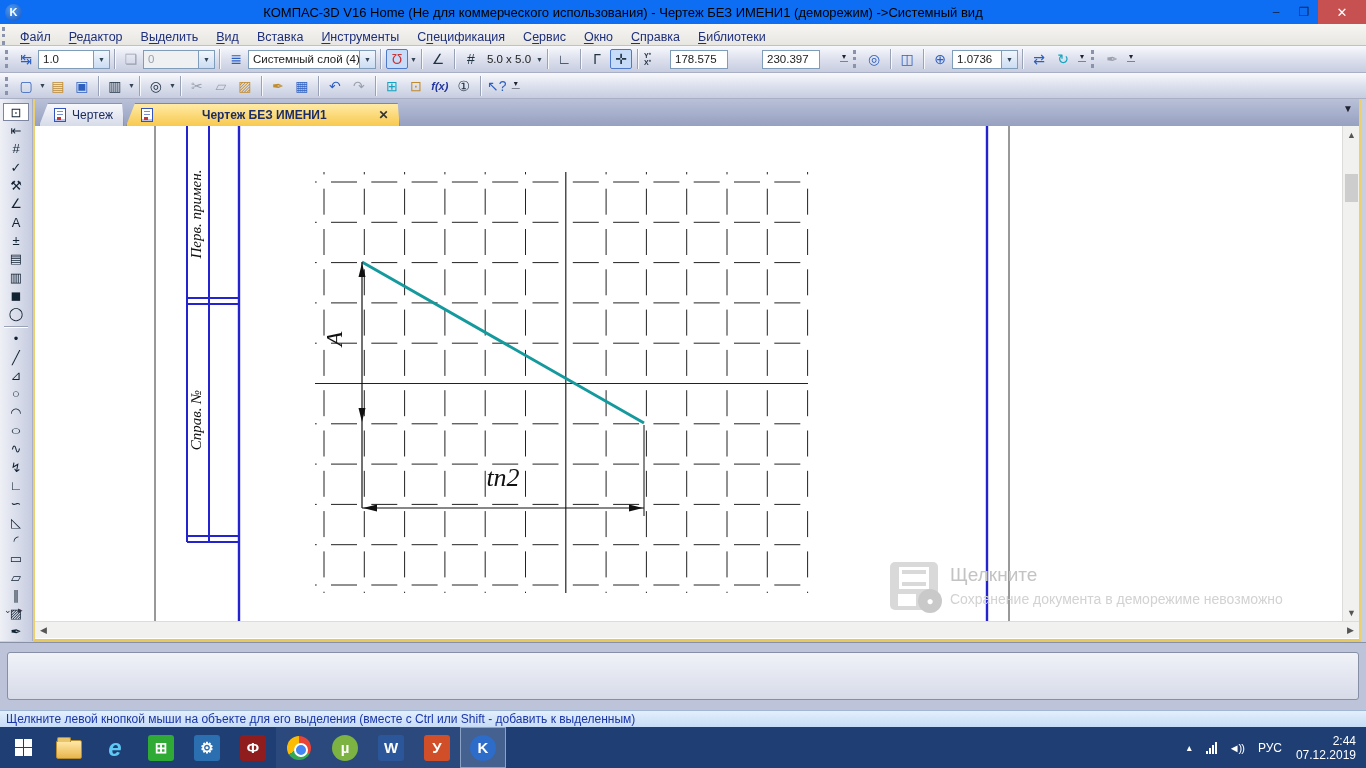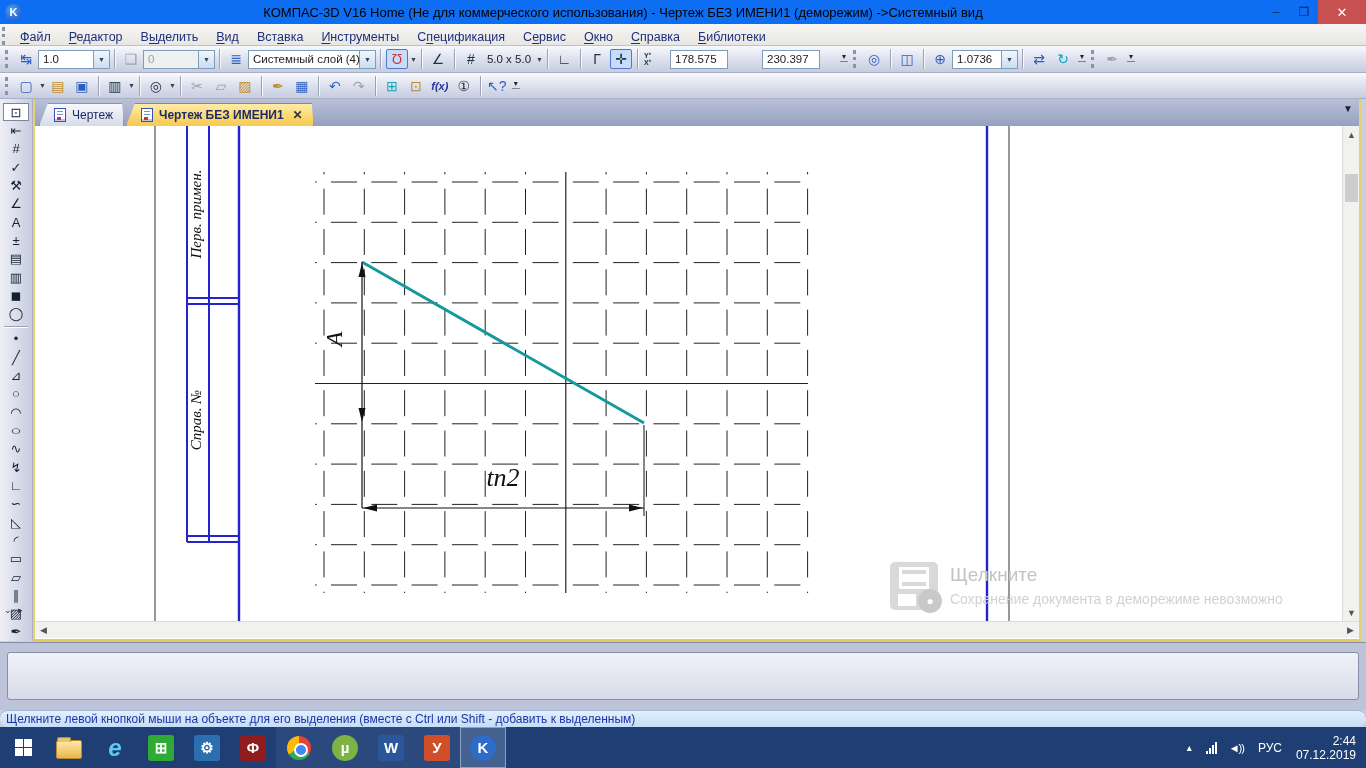--- a/index.html
+++ b/index.html
@@ -40,21 +40,21 @@
   .numin { width:58px; height:19px; background:#fff; border:1px solid #7f9db9; font-size:11.5px; color:#222; display:flex; align-items:center; padding:0 4px; margin:0 17px; }
   .ovf { display:flex; flex-direction:column; align-items:center; line-height:4px; font-size:8px; color:#223; margin:0 3px; }
   .coord-ic { display:flex; flex-direction:column; font-size:7px; line-height:7px; color:#234; font-weight:bold; margin:0 2px; }
   .dropmini { font-size:7px; color:#345; margin-left:1px; }
   .fx { font-size:11px; font-style:italic; font-weight:bold; color:#2436a0; }
 
   
   .docwrap { position:absolute; left:33px; top:99px; width:1328px; height:543px; border-left:2px solid #eccf6f; border-right:2px solid #eccf6f; border-bottom:3px solid #e7c85e; background:#fff; }
   .tabbar { position:relative; height:27px; background:linear-gradient(180deg,#b9c1d8,#96a0c0); display:flex; align-items:flex-end; padding-left:4px; }
   .tab { height:23px; display:flex; align-items:flex-end; padding:0 10px 4px 14px; font-size:12px; color:#1c2c66; background:linear-gradient(180deg,#f7f8fb,#d6dbe9); border:1px solid #8b94ad; border-bottom:none; clip-path:polygon(9px 0, calc(100% - 2px) 0, 100% 100%, 0 100%); margin-right:2px; white-space:nowrap; }
-  .tab.active { background:linear-gradient(180deg,#ffeaa6,#f8c94e); font-weight:bold; border-color:#a8863a; }
+  .tab.active { background:linear-gradient(180deg,#ffeaa6,#f8c94e); font-weight:bold; border-color:#a8863a;gap:43px; }
   .tab .close-x { margin-left:9px; font-size:12px; font-weight:bold; color:#333; }
   .docic { width:12px; height:14px; margin-right:6px; background:#fff; border:1px solid #3355bb; box-shadow:inset 0 -2px 0 #b9c6ef; position:relative; }
   .docic:before { content:""; position:absolute; left:2px; right:2px; top:2px; height:6px;
      background:repeating-linear-gradient(180deg,#7b8fd0 0 1px, transparent 1px 3px); }
   .docic:after { content:""; position:absolute; left:2px; bottom:1px; width:4px; height:3px; background:#cc3333; }
   .tab-ovf { position:absolute; right:6px; top:4px; font-size:10px; color:#223; }
 
   .canvasrow { position:relative; height:495px; display:flex; }
   .canvas { position:relative; width:1307px; height:495px; background:#fff; overflow:hidden; }
   .vscroll { width:17px; height:495px; background:#f1f1f0; border-left:1px solid #dcdcda; position:relative; }
@@ -74,21 +74,21 @@
   .lefttools { position:absolute; left:0; top:99px; width:33px; height:542px; background:linear-gradient(90deg,#eef0f6,#c6cce0); border-right:1px solid #a9b0c6; display:flex; flex-direction:column; align-items:center; padding-top:4px; }
   .ltool { width:26px; height:19px; display:flex; align-items:center; justify-content:center; font-size:13px; color:#123; }
   .ltool.pressed { background:#fff; border:1px solid #7c86a0; }
   .ltool.stretch span { transform:scaleX(1.45); display:inline-block; }
   .ldiv { width:24px; height:1px; background:#9aa2b8; margin:3px 0; box-shadow:0 1px 0 #fff; }
   .lt-arrows { position:absolute; left:4px; top:605px; font-size:9px; color:#334; letter-spacing:2px; }
 
   
   .proppanel { position:absolute; left:0; top:642px; width:1366px; height:68px; background:#bdc4d9; border-top:1px solid #8890a8; }
   .propinset { position:absolute; left:7px; top:9px; right:7px; height:48px; border:1px solid #878fa6; border-radius:3px; background:linear-gradient(180deg,#f0f2f8,#d7dbe8); }
-  .statusbar { position:absolute; left:0; top:710px; width:1366px; height:17px; background:linear-gradient(180deg,#e3effc,#c6dcf6); border-top:1px solid #9fb6d4; font-size:12px; color:#1a35a8; display:flex; align-items:center; padding-left:6px;border-radius:8px; }
+  .statusbar { position:absolute; left:0; top:710px; width:1366px; height:17px; background:linear-gradient(180deg,#e3effc,#c6dcf6); border-top:1px solid #9fb6d4; font-size:12px; color:#1a35a8; display:flex; align-items:center; padding-left:6px; }
   .taskbar { position:absolute; left:0; top:727px; width:1366px; height:41px; background:#1e3e74; display:flex; align-items:center; }
   .task-app { width:46px; height:41px; display:flex; align-items:center; justify-content:center; }
   .task-app.tile { background:rgba(255,255,255,.06); }
   .task-app.active { background:#44618f; border:1px solid #8aa2c6; }
   .winlogo { display:grid; grid-template-columns:8px 8px; grid-template-rows:8px 8px; gap:1px; }
   .winlogo i { background:#fff; }
   .tk-sq { width:26px; height:26px; border-radius:3px; display:flex; align-items:center; justify-content:center; color:#fff; font-weight:bold; font-size:15px; }
   .tk-circle { width:26px; height:26px; border-radius:50%; display:flex; align-items:center; justify-content:center; color:#fff; font-weight:bold; font-size:15px; }
   .chrome-ic { width:24px; height:24px; border-radius:50%; background:conic-gradient(#ea4335 0 33%, #4285f4 33% 34%, #34a853 34% 66%, #fbbc05 66% 100%); position:relative; }
   .chrome-ic:before { content:""; position:absolute; left:7px; top:7px; width:10px; height:10px; border-radius:50%; background:#4285f4; border:2px solid #fff; }

